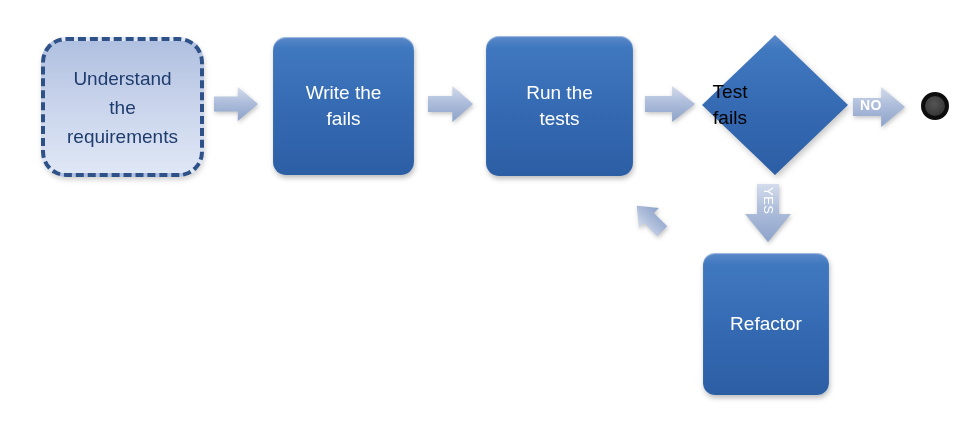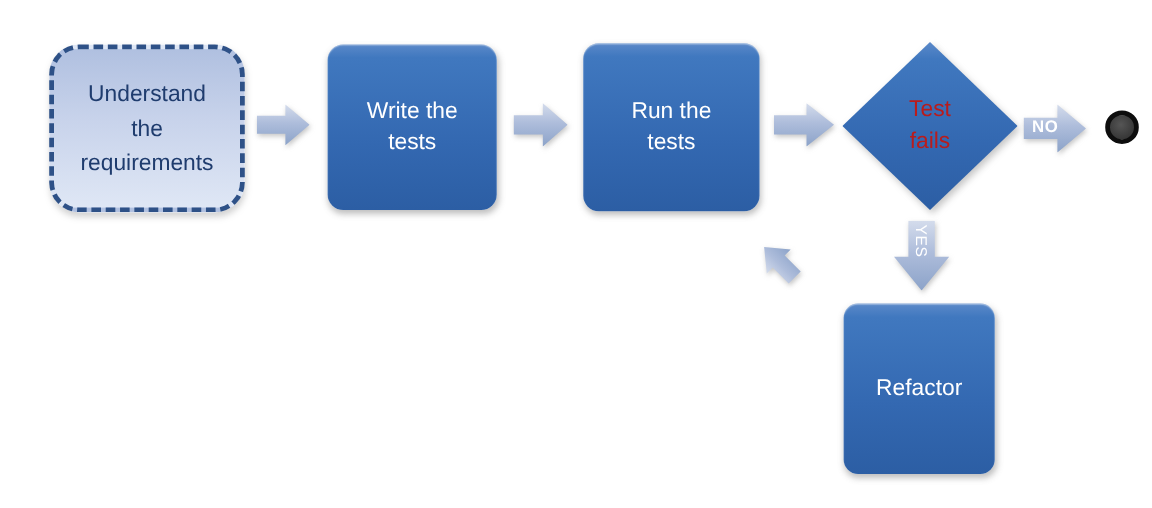--- a/index.html
+++ b/index.html
@@ -55,22 +55,22 @@
 
   
   .decision {
     position: absolute;
     left: 702px; top: 35px; width: 146px; height: 140px;
   }
   .decision svg { display: block; filter: drop-shadow(2px 3px 3px rgba(110,110,110,0.4)); }
   .decision .node-label {
     position: absolute;
     left: 0; top: 0; width: 100%; height: 100%;
-    display: flex; align-items: center; justify-content: center;
-    color: #b91c1c; font-size: 19px; line-height: 26px; text-align: center;
+    display: flex; align-items: center; justify-content: flex-start;
+    color: #000000; font-size: 19px; line-height: 26px; text-align: center;
   }
   .decision .node-label span { width: 56px; display: inline-block; }
 
   
   .flow-arrow { position: absolute; }
   .flow-arrow svg { display: block; filter: drop-shadow(1px 2px 2px rgba(140,140,140,0.5)); }
   .arrow-1 { left: 214px; top: 87px; width: 44px; height: 34px; }
   .arrow-2 { left: 428px; top: 86px; width: 45px; height: 36px; }
   .arrow-3 { left: 645px; top: 86px; width: 50px; height: 36px; }
   .arrow-no  { left: 853px; top: 87px; width: 52px; height: 40px; font-weight: bold; }
@@ -126,21 +126,21 @@
     <span class="node-label">Understand the requirements</span>
   </div>
 
   <div class="flow-arrow arrow-1">
     <svg viewBox="0 0 48 36" width="44" height="34" preserveAspectRatio="none">
       <polygon points="0,10 26,10 26,0 48,18 26,36 26,26 0,26" fill="url(#gArrow)"></polygon>
     </svg>
   </div>
 
   <div class="process-node node-write">
-    <span class="node-label">Write the tests</span>
+    <span class="node-label">Write the fails</span>
   </div>
 
   <div class="flow-arrow arrow-2">
     <svg viewBox="0 0 48 36" width="45" height="36" preserveAspectRatio="none">
       <polygon points="0,10 26,10 26,0 48,18 26,36 26,26 0,26" fill="url(#gArrow)"></polygon>
     </svg>
   </div>
 
   <div class="process-node node-run">
     <span class="node-label">Run the tests</span>

